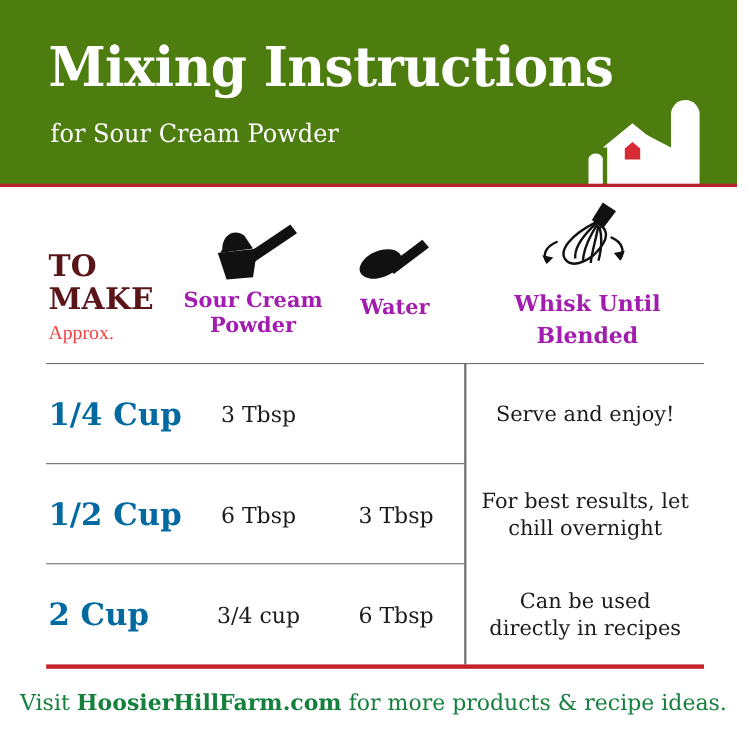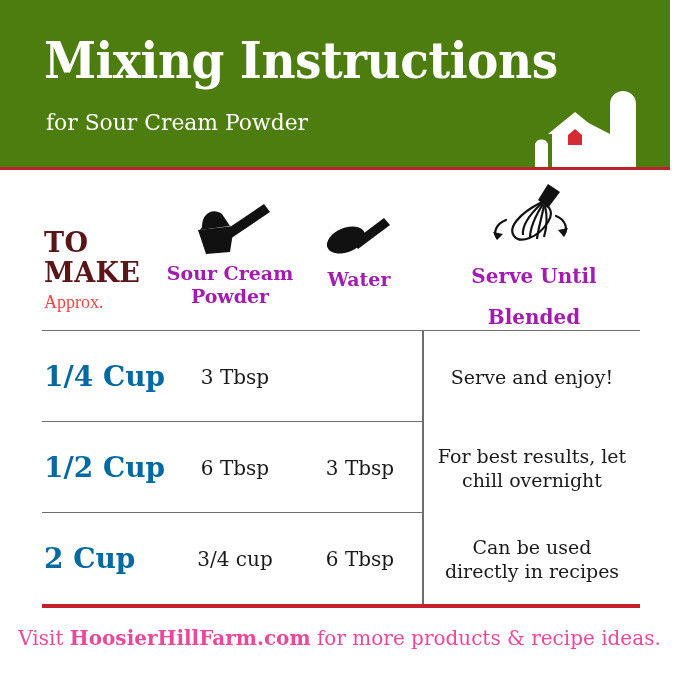--- a/index.html
+++ b/index.html
@@ -202,21 +202,21 @@
   }
 
   
   .footer {
     position: absolute;
     left: 0; top: 626px;
     width: 679px;
     text-align: center;
     font-family: "DejaVu Serif", "Liberation Serif", serif;
     font-size: 20px;
-    color: #ec4899;
+    color: #15803d;
     white-space: nowrap;
   }
   .footer b { font-weight: bold; }
 </style>
 </head>
 <body>
 
 <div id="page">
 
   <div class="header">
@@ -288,22 +288,22 @@
           </g>
 
           <g fill="none" stroke="#111111" stroke-width="2.2" stroke-linecap="round">
             <path d="M24 38 C14 42 11 50 15 56"></path>
             <path d="M74 34 C84 38 86 47 82 53"></path>
           </g>
           <path d="M15 58 L11 50 L21 52 Z" fill="#111111"></path>
           <path d="M82 55 L86 46 L76 48 Z" fill="#111111"></path>
         </svg>
       </div>
-      <div class="col-label">Serve Until</div>
-      <div class="col-label" style="margin-top:16px">Blended</div>
+      <div class="col-label">Whisk Until</div>
+      <div class="col-label" style="margin-top:4px">Blended</div>
     </div>
   </div>
 
   <div class="table">
     <div class="rule-top"></div>
     <div class="vline"></div>
 
     <div class="row row-1">
       <div class="cell-amount">1/4 Cup</div>
       <div class="cell-powder">3 Tbsp</div>

